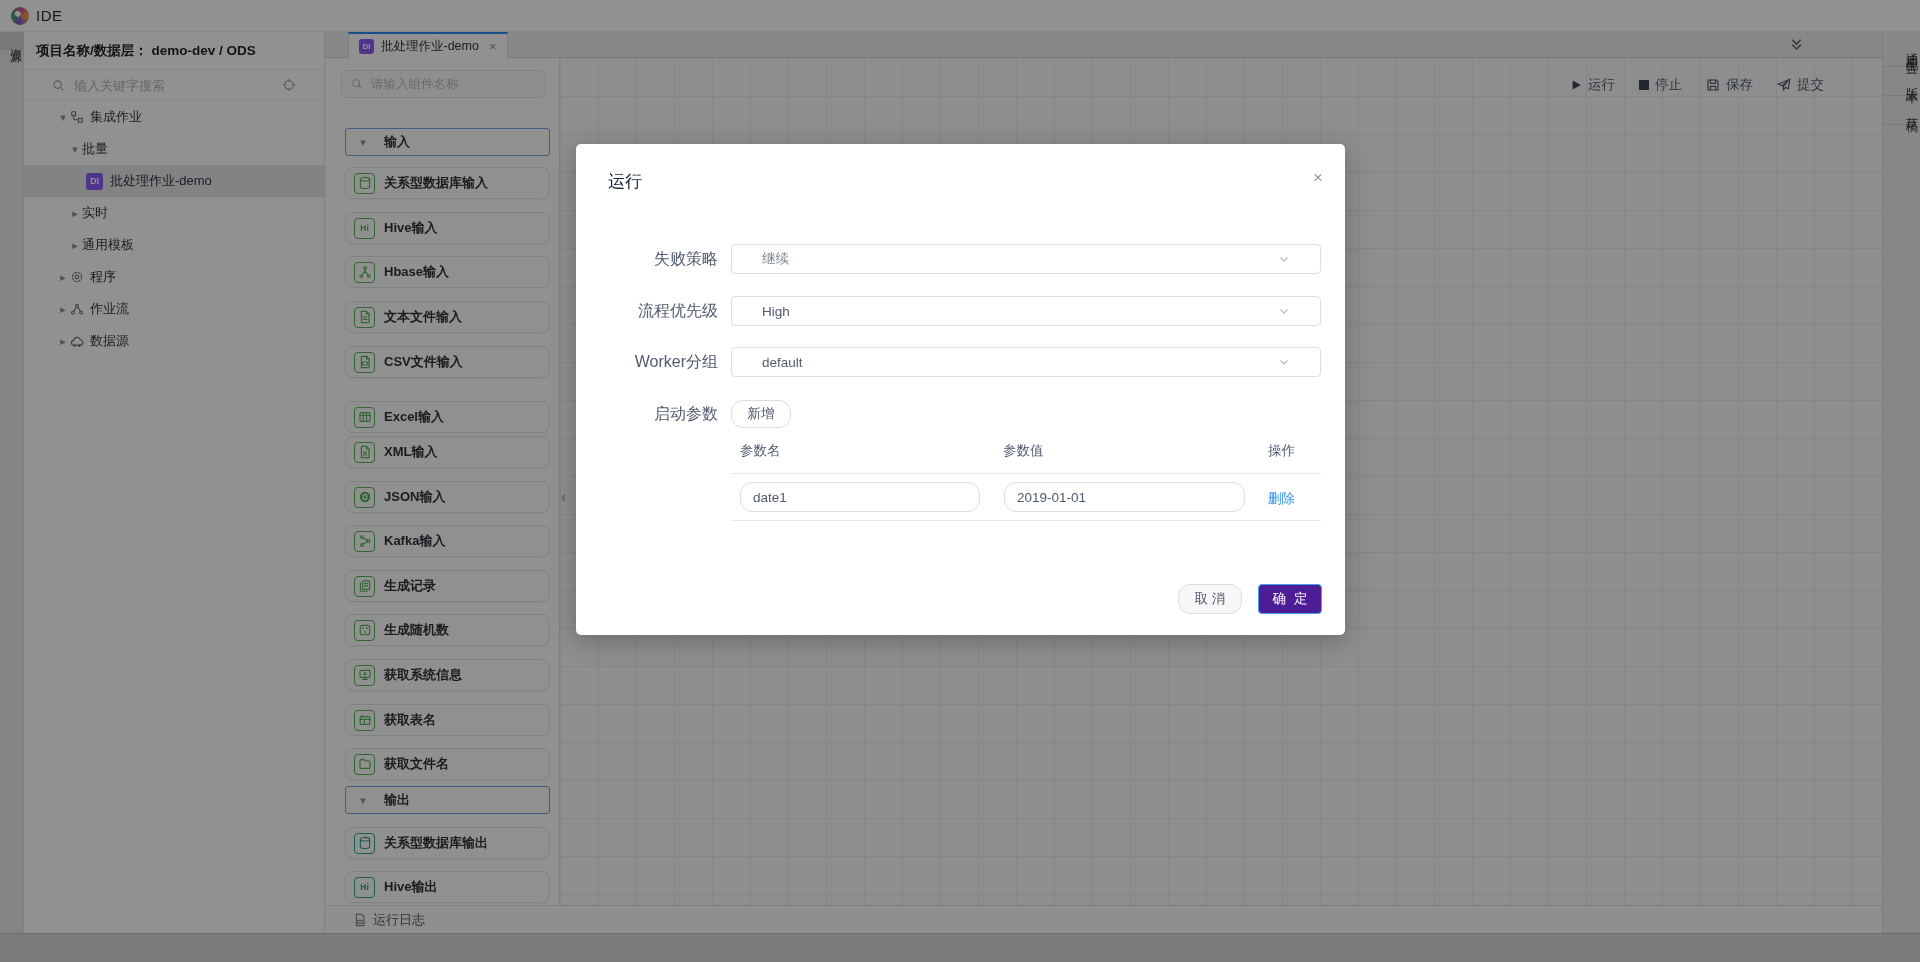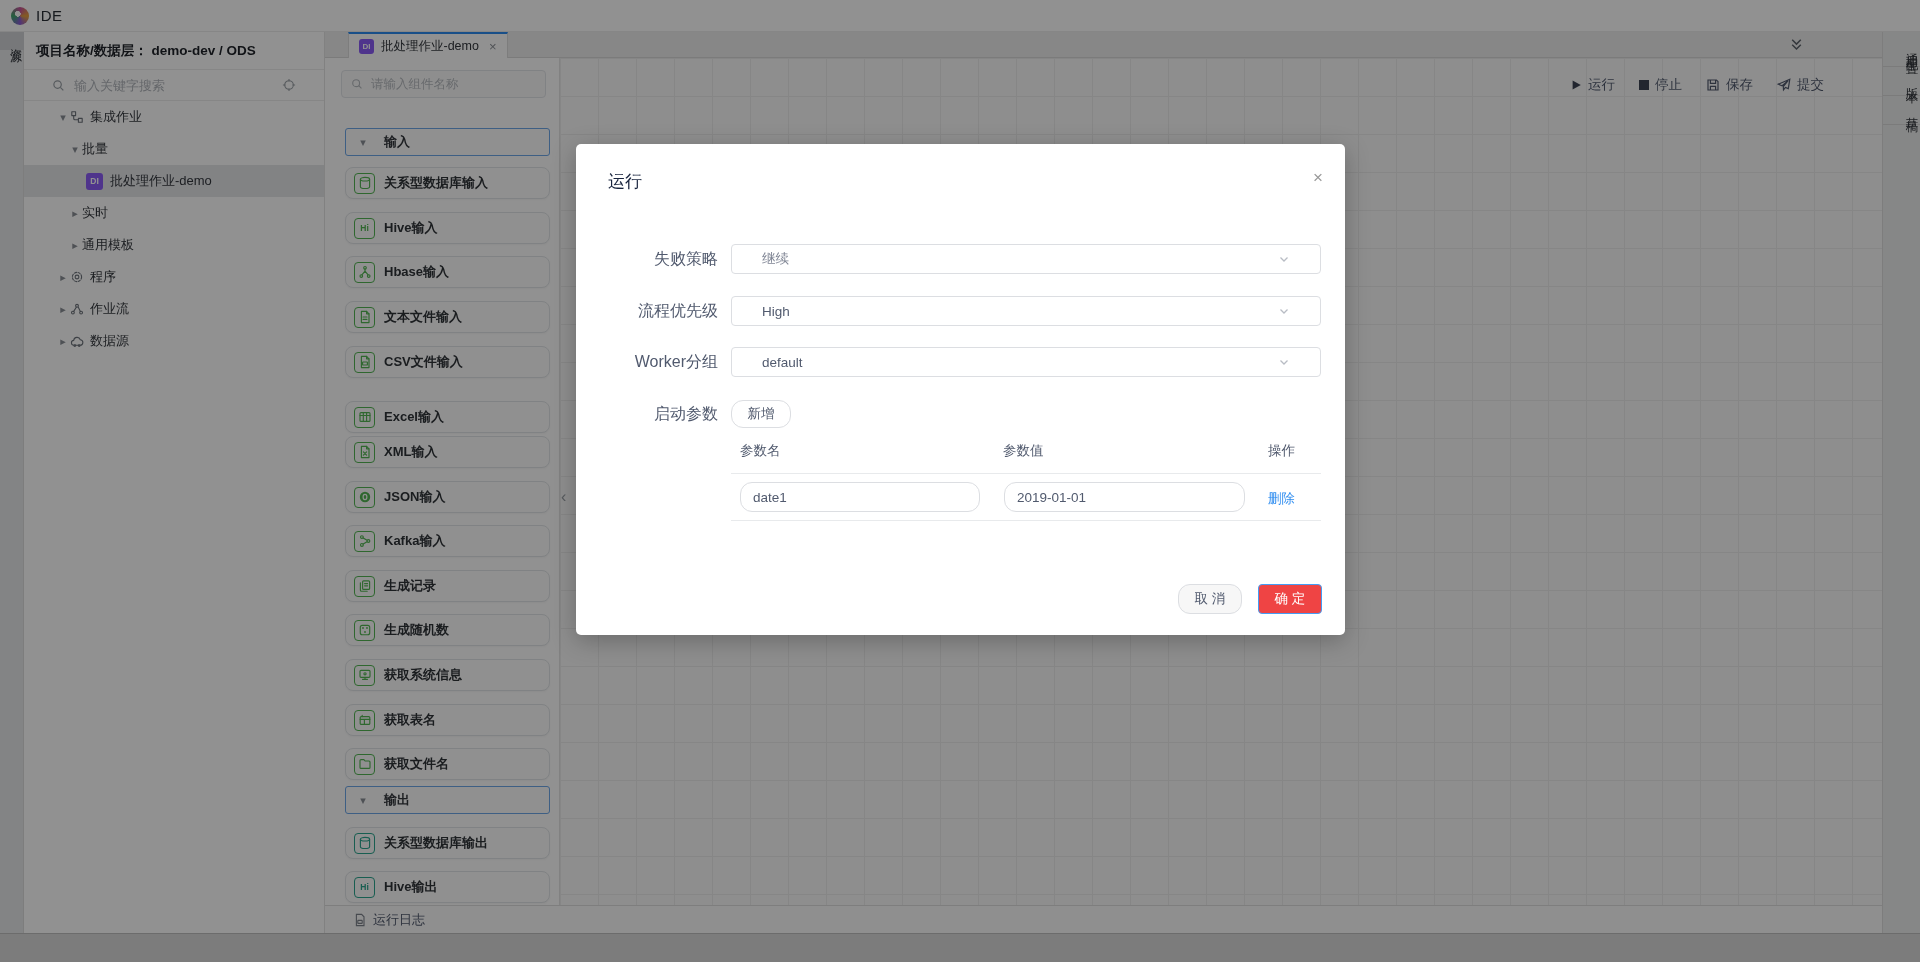--- a/index.html
+++ b/index.html
@@ -73,21 +73,21 @@
   .m-select{position:absolute;left:155px;width:590px;height:30px;border:1px solid #dcdee2;border-radius:4px;display:flex;align-items:center;padding:0 30px;font-size:13.5px;color:#515a6e;background:#fff;}
   .m-select .chev{margin-left:auto;color:#b8bcc4;display:inline-flex;}
   .m-select .chev svg{stroke:#b8bcc4;fill:none;stroke-width:1.3;}
   .val-muted{color:#808695;}
   .btn-plain{position:absolute;border:1px solid #dcdee2;border-radius:12px;background:#fff;font-size:13.5px;color:#515a6e;display:flex;align-items:center;justify-content:center;}
   .ph{position:absolute;font-size:13.5px;color:#515a6e;}
   .hairline{position:absolute;left:155px;width:590px;height:1px;background:#e8eaec;}
   .m-input{position:absolute;height:30px;border:1px solid #dcdee2;border-radius:12px;font-size:13.5px;color:#515a6e;padding:0 12px;outline:none;background:#fff;}
   .link-del{position:absolute;font-size:13.5px;color:#2d8cf0;}
   .btn-cancel{left:602px;top:440px;width:64px;height:30px;background:#f7f7f7;}
-  .btn-ok{position:absolute;left:682px;top:440px;width:64px;height:30px;border-radius:4px;background:#ef4444;color:#fff;font-size:13.5px;display:flex;align-items:center;justify-content:center;border:1px solid #459df5;}
+  .btn-ok{position:absolute;left:682px;top:440px;width:64px;height:30px;border-radius:4px;background:#4c1d95;color:#fff;font-size:13.5px;display:flex;align-items:center;justify-content:center;border:1px solid #459df5;font-family:Liberation Mono, monospace;}
   .ticon svg{stroke:#6d737b;fill:none;stroke-width:1.1;stroke-linecap:round;stroke-linejoin:round;}
 </style>
 </head>
 <body>
 
 <div id="screen">
 
   <div id="header" class="abs">
     <span class="logo"></span>
     <span class="apptitle">IDE</span>

